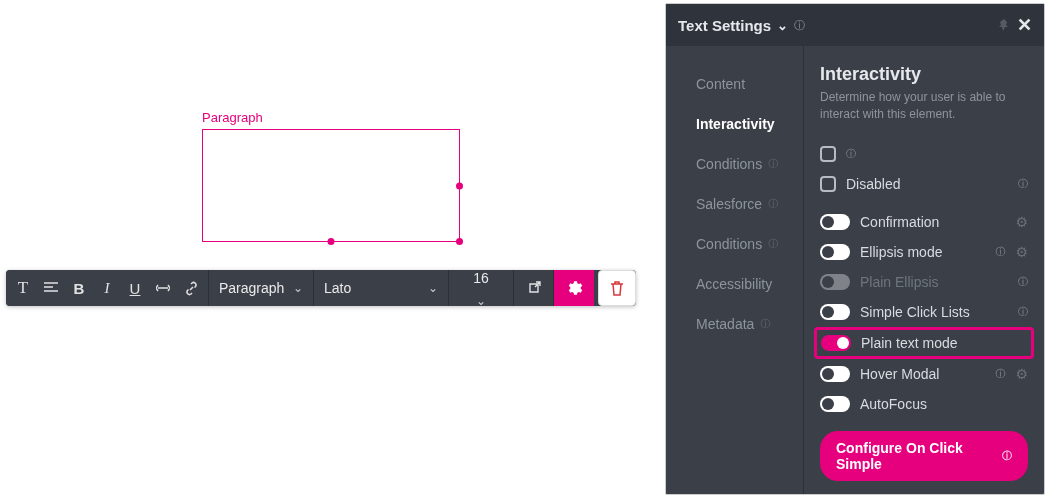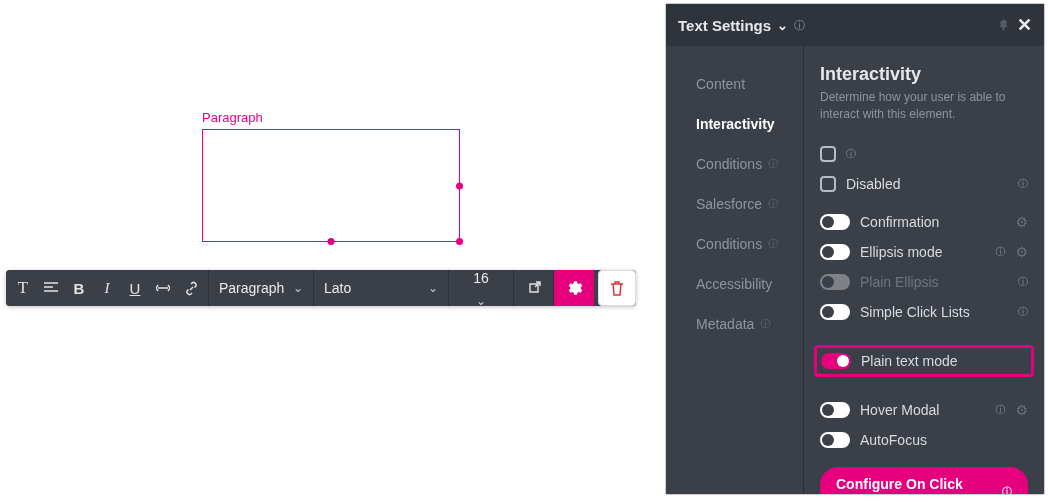--- a/index.html
+++ b/index.html
@@ -200,21 +200,21 @@
     top: 2px; left: 2px;
   }
   .toggle.on { background: #e6007e; }
   .toggle.on::after { left: auto; right: 2px; background: #fff; }
   .toggle.disabled { opacity: 0.35; }
   .row.disabled .label { color: #6f757e; }
 
   .highlight {
     border: 3px solid #e6007e;
     border-radius: 4px;
-    margin: 18px -6px;
+    margin: 0 -6px;
     padding: 5px 4px !important;
   }
 
   .config-btn {
     margin-top: 12px;
     background: #e6007e;
     color: #fff;
     border-radius: 18px;
     padding: 9px 16px;
     font-size: 14px;

